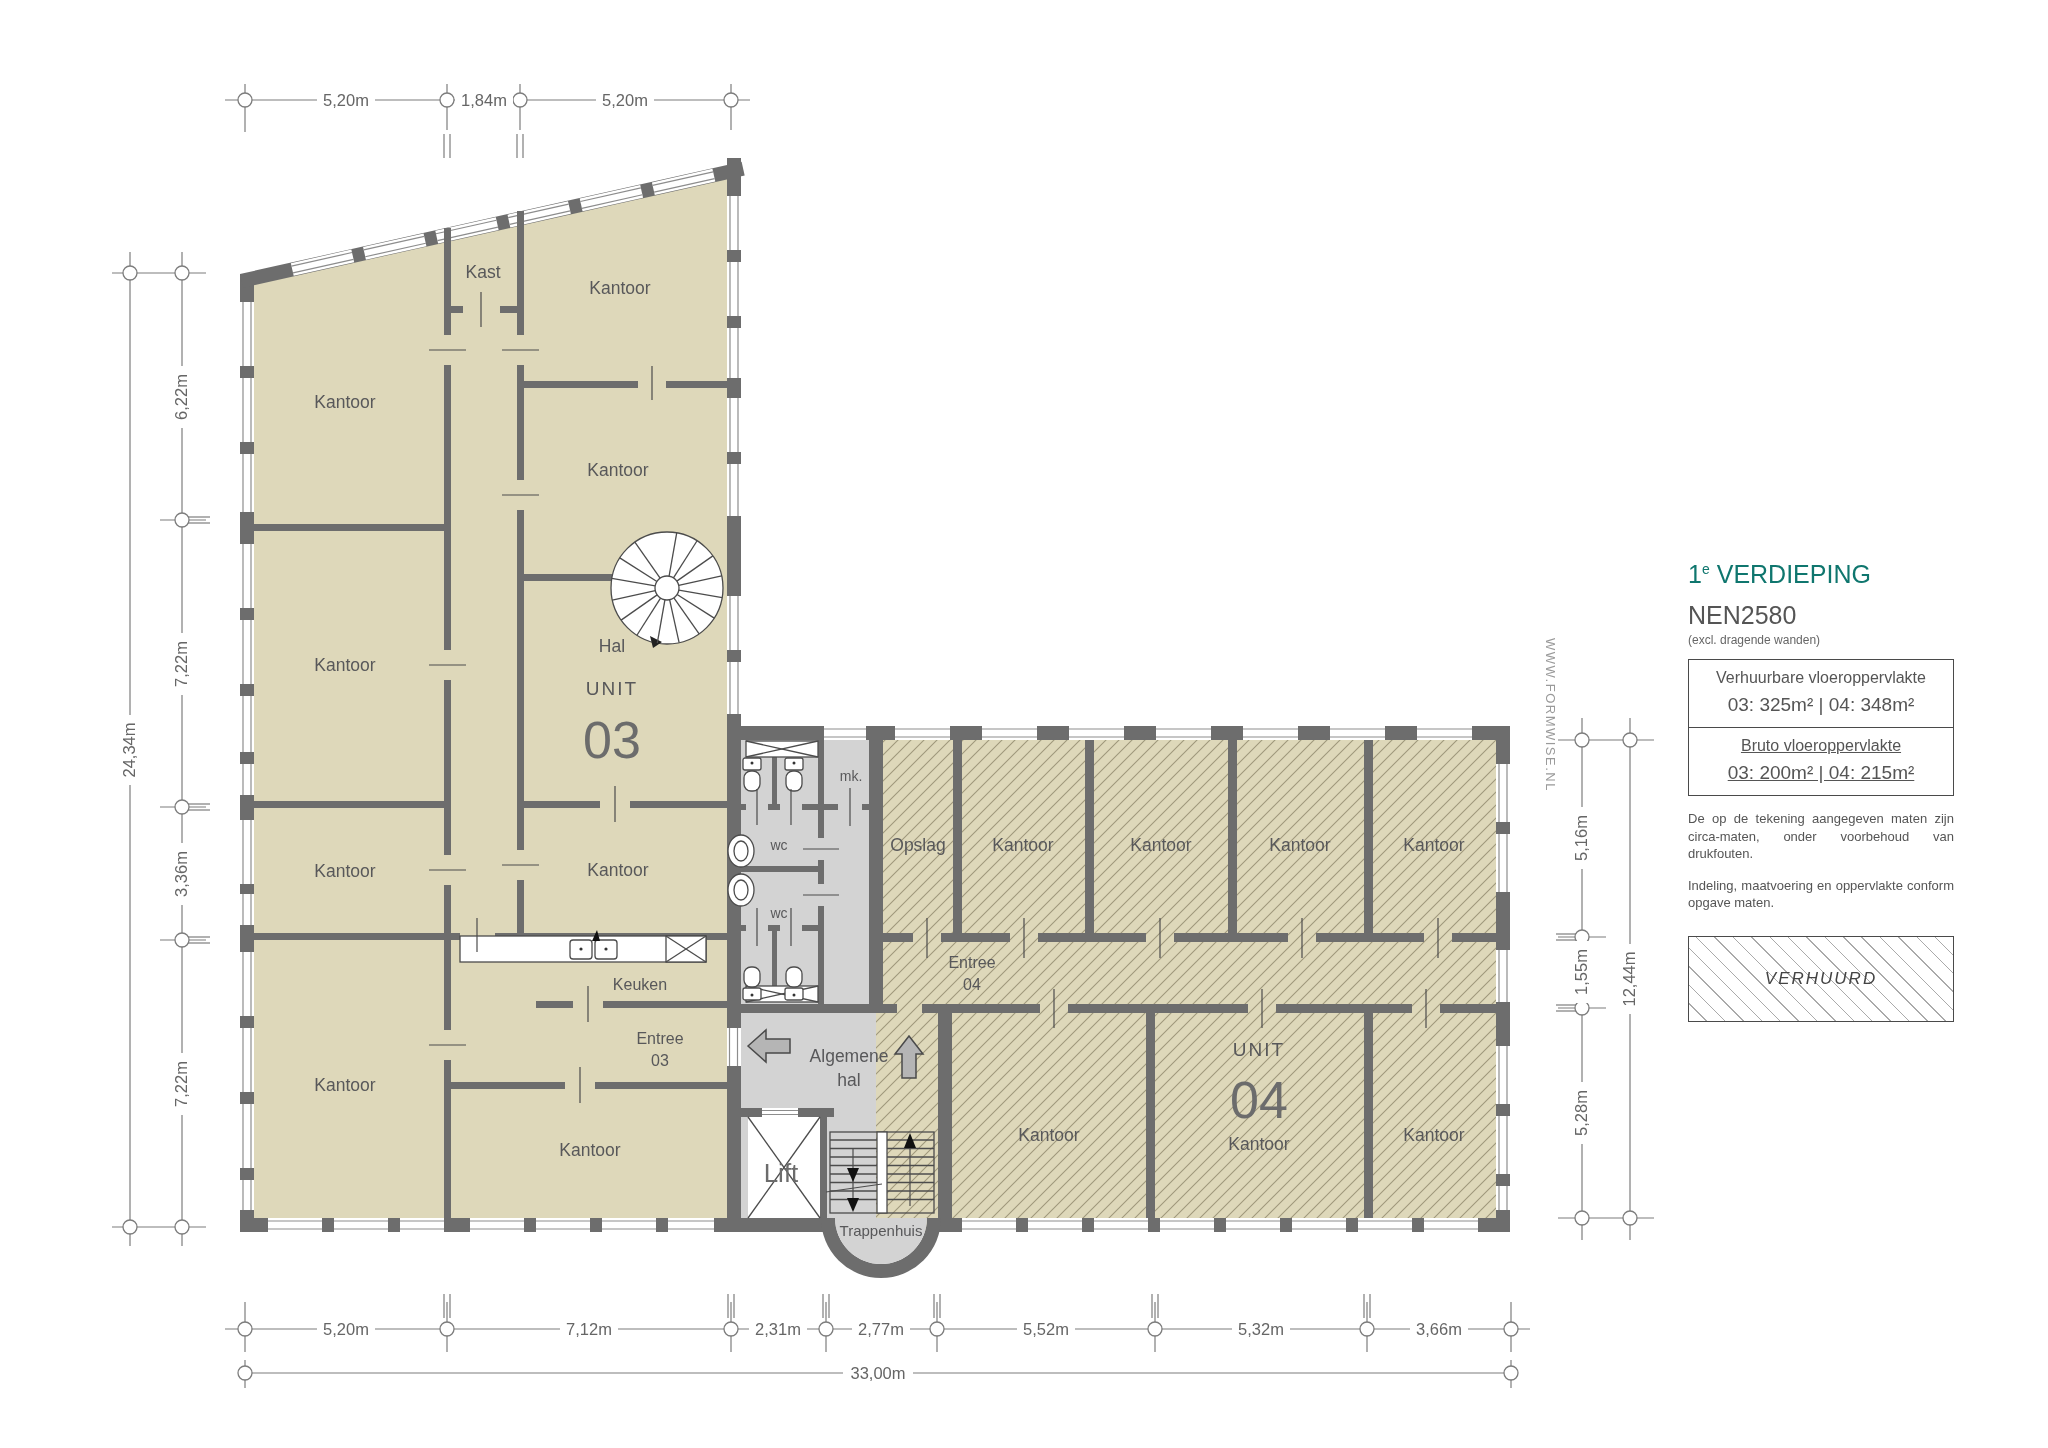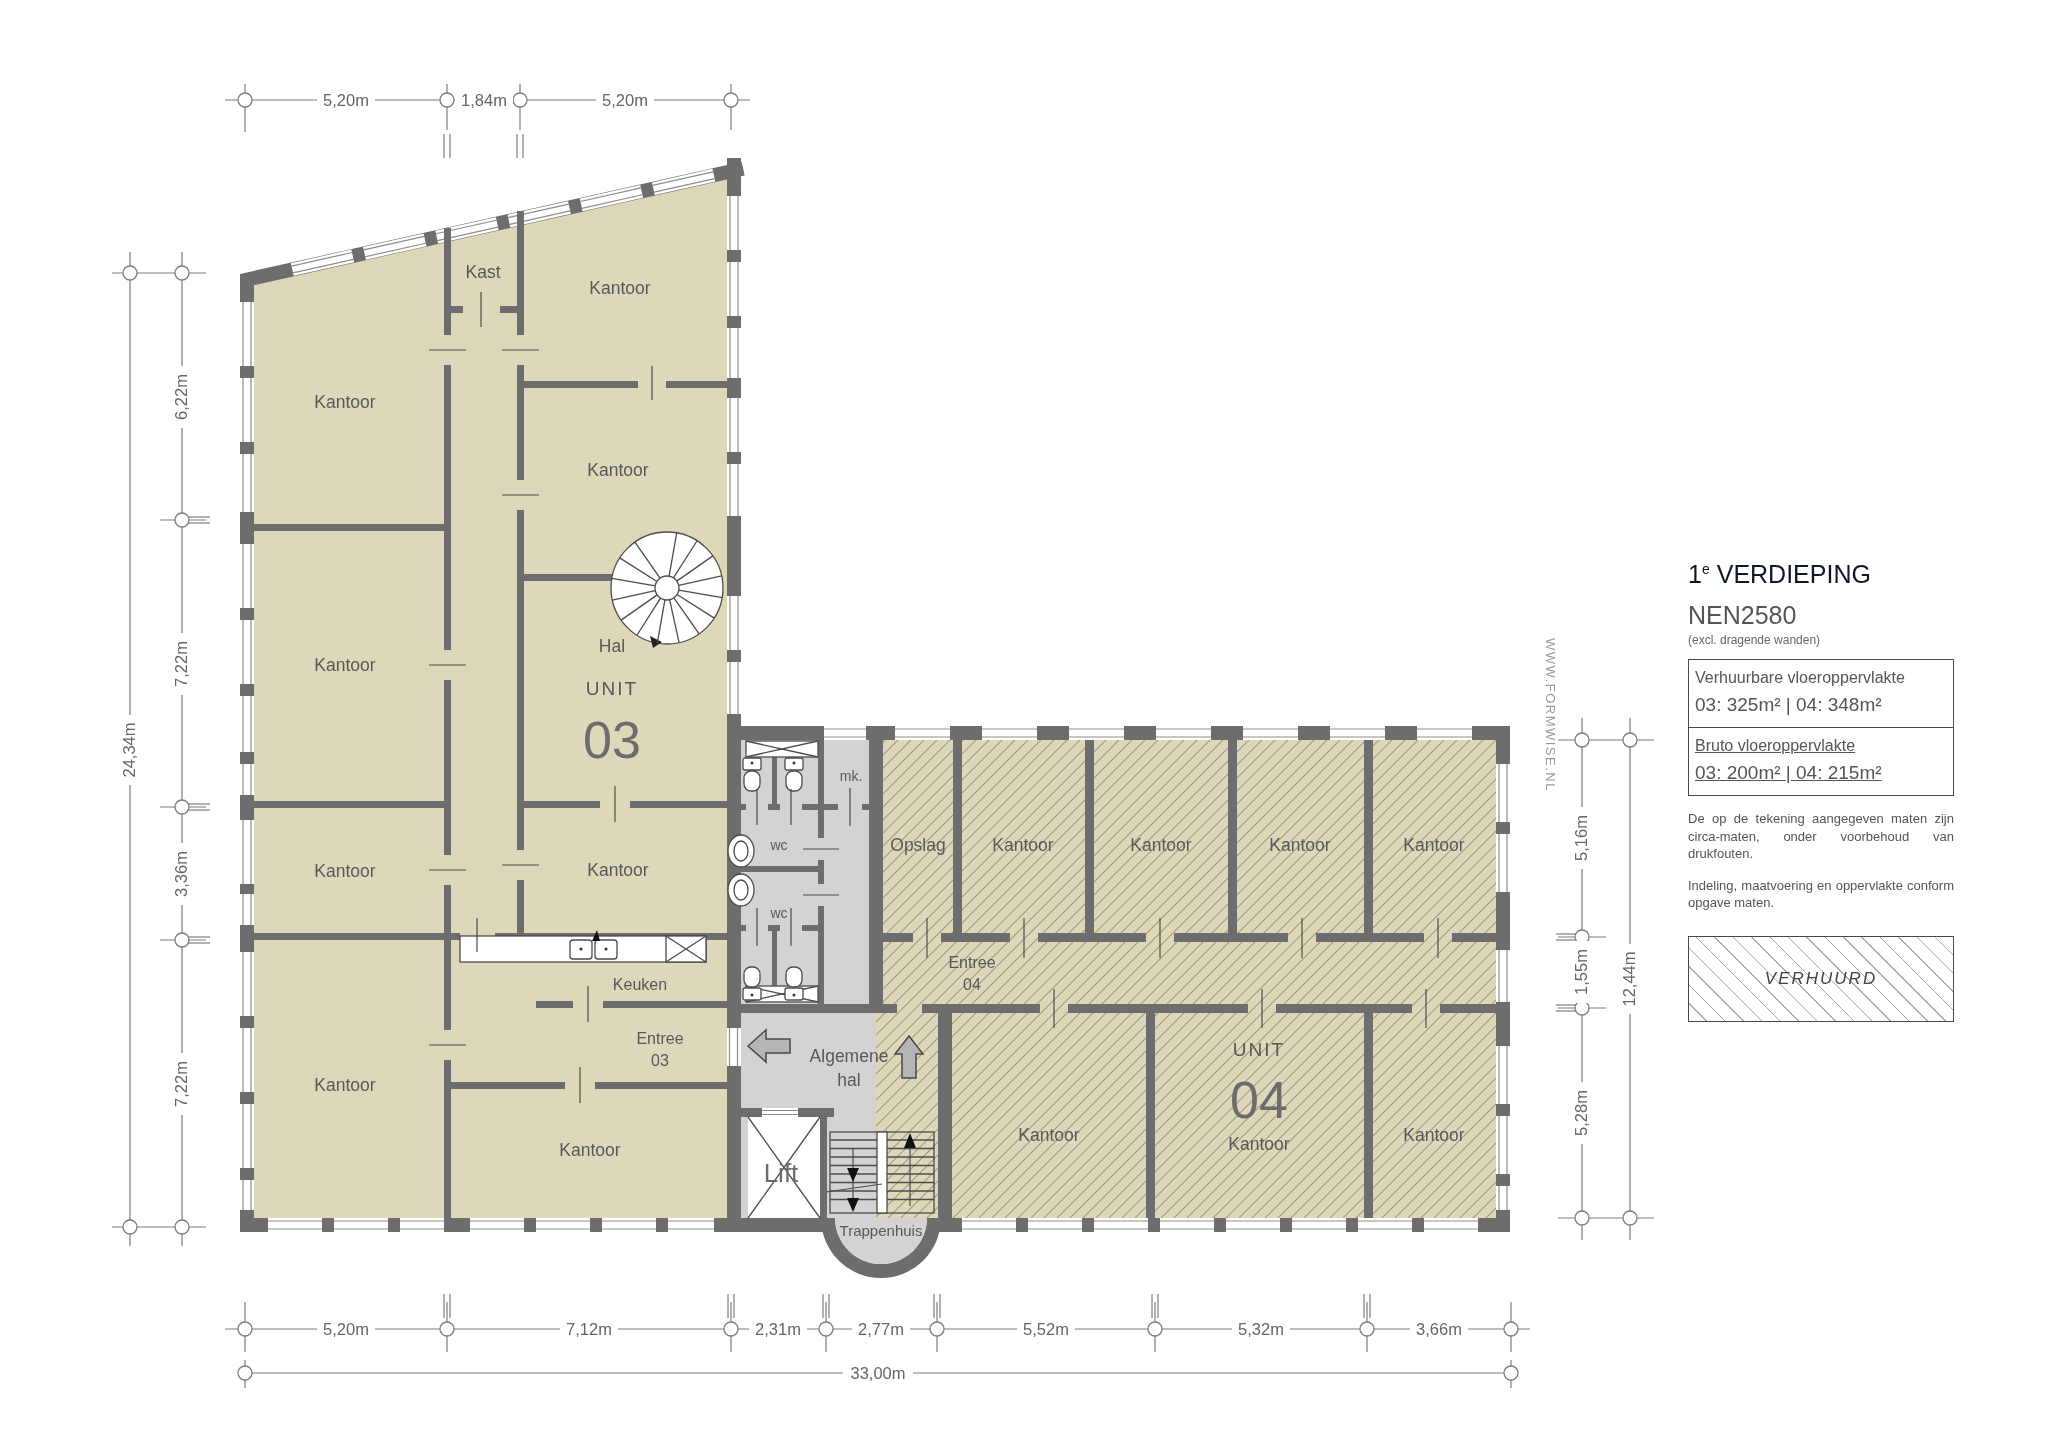--- a/index.html
+++ b/index.html
@@ -27,27 +27,27 @@
   .liftlbl{font-size:26px;fill:#6c6c6c;}
   .traplbl{font-size:15px;}
   .dimline{stroke:var(--dim,#7d7d7d);stroke-width:1.2;fill:none;}
   .dimcirc{fill:#fff;stroke:var(--dim,#7d7d7d);stroke-width:1.3;}
   .dimt{fill:var(--dim-text,#666);font-size:16.5px;text-anchor:middle;}
   .lblbg{fill:#fff;}
   .wm{fill:var(--watermark,#9a9a9a);font-size:13px;letter-spacing:1.5px;}
 
   
   .legend{position:absolute;left:1688px;top:560px;width:266px;color:#555;}
-  .lg-title{font-size:25px;color:#0f172a;}
+  .lg-title{font-size:25px;color:#0f766e;}
   .lg-title sup{font-size:14px;}
   .lg-title .sp{margin-left:7px;}
   .lg-norm{font-size:25px;margin-top:12px;}
   .lg-sub{font-size:12px;color:#666;margin-top:3px;}
   .lg-box{margin-top:12px;border:1.5px solid #4a4a4a;}
-  .lg-row{padding:9px 6px 11px 6px;}
+  .lg-row{padding:9px 6px 11px 6px;text-align:center;}
   .lg-row.second{border-top:1.5px solid #4a4a4a;text-decoration:underline;}
   .lg-h{font-size:16px;}
   .lg-v{font-size:19px;margin-top:7px;}
   .lg-note{font-size:13px;line-height:1.35;text-align:justify;margin:14px 0 0 0;}
   .lg-verhuurd{margin-top:24px;height:84px;border:1.5px solid #4a4a4a;
     background:repeating-linear-gradient(45deg,#fff 0 12px,#aaa 12px 13px);
     display:flex;align-items:center;justify-content:center;}
   .lg-verhuurd span{font-size:17px;letter-spacing:2px;color:#444;background:transparent;font-style:italic;}
 </style>
 </head>

